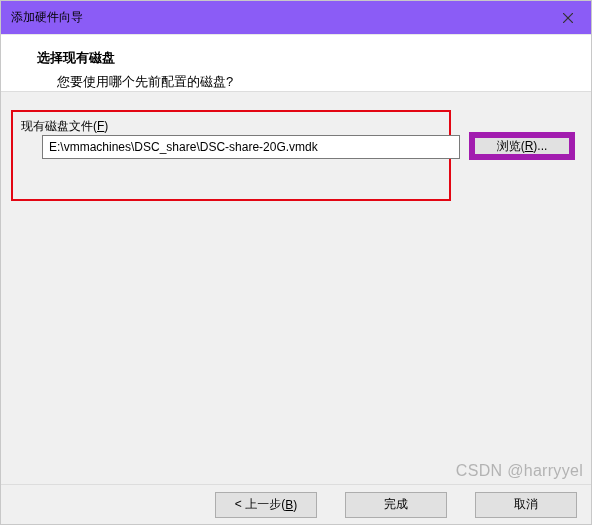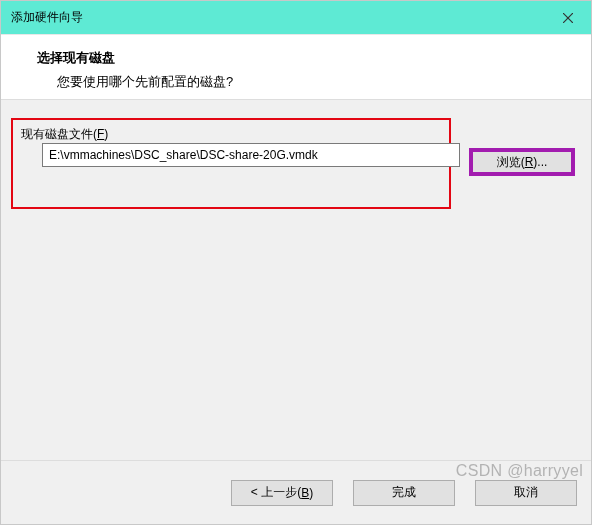--- a/index.html
+++ b/index.html
@@ -20,39 +20,39 @@
     display: flex;
     flex-direction: column;
     position: relative;
   }
   .titlebar {
     height: 34px;
     display: flex;
     align-items: center;
     justify-content: space-between;
     padding: 0 0 0 10px;
-    background: #5eead4;
+    background: #8b5cf6;
     border-bottom: 1px solid #e8e8e8;
   }
   .title-text {
     font-size: 12px;
     color: #000;
   }
   .close-btn {
     width: 46px;
     height: 33px;
     display: flex;
     align-items: center;
     justify-content: center;
     font-size: 14px;
     color: #333;
   }
   .close-btn svg { width: 10px; height: 10px; }
   .header-area {
-    padding: 14px 10px 8px 36px;
+    padding: 14px 10px 0 36px;
     border-bottom: 1px solid #ddd;
     background: #fff;
   }
   .header-title {
     font-size: 13px;
     font-weight: bold;
     color: #000;
     margin-bottom: 6px;
   }
   .header-sub {
@@ -84,42 +84,42 @@
     font-size: 12px;
     font-family: inherit;
     padding: 0 6px;
     color: #000;
     outline: none;
     margin-left: 21px;
   }
   .browse-btn {
     position: absolute;
     left: 468px;
-    top: 48px;
+    top: 40px;
     width: 106px;
     height: 28px;
-    border: 4px solid #a21caf;
+    border: 6px solid #a21caf;
     background: #e1e1e1;
     font-size: 12px;
     font-family: inherit;
     color: #000;
     display: flex;
     align-items: center;
     justify-content: center;
   }
   .browse-btn .shortcut { text-decoration: underline; }
   .footer {
-    height: 64px;
+    height: 40px;
     border-top: 1px solid #ddd;
     background: #f0f0f0;
     display: flex;
     align-items: center;
     justify-content: flex-end;
     padding-right: 14px;
-    gap: 20px;
+    gap: 28px;
   }
   .footer-btn {
     height: 26px;
     min-width: 102px;
     border: 1px solid #adadad;
     background: #e1e1e1;
     font-size: 12px;
     font-family: inherit;
     color: #000;
     display: flex;

